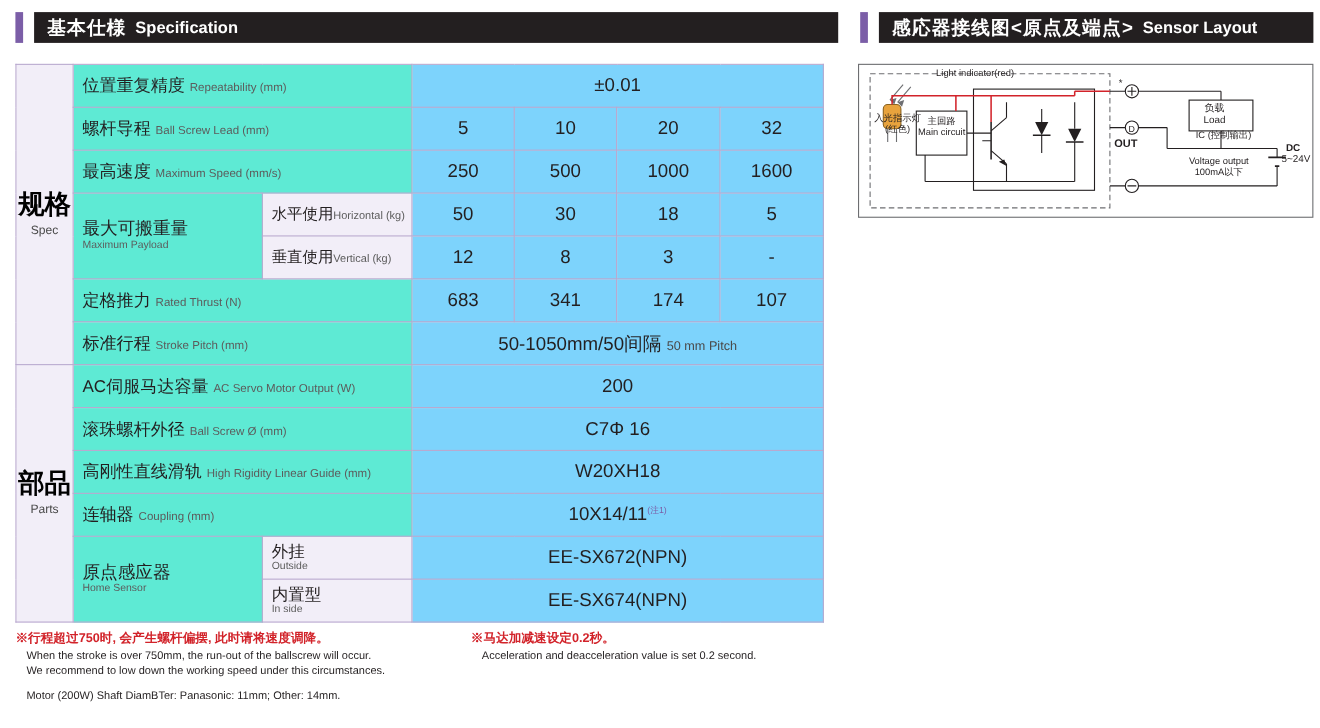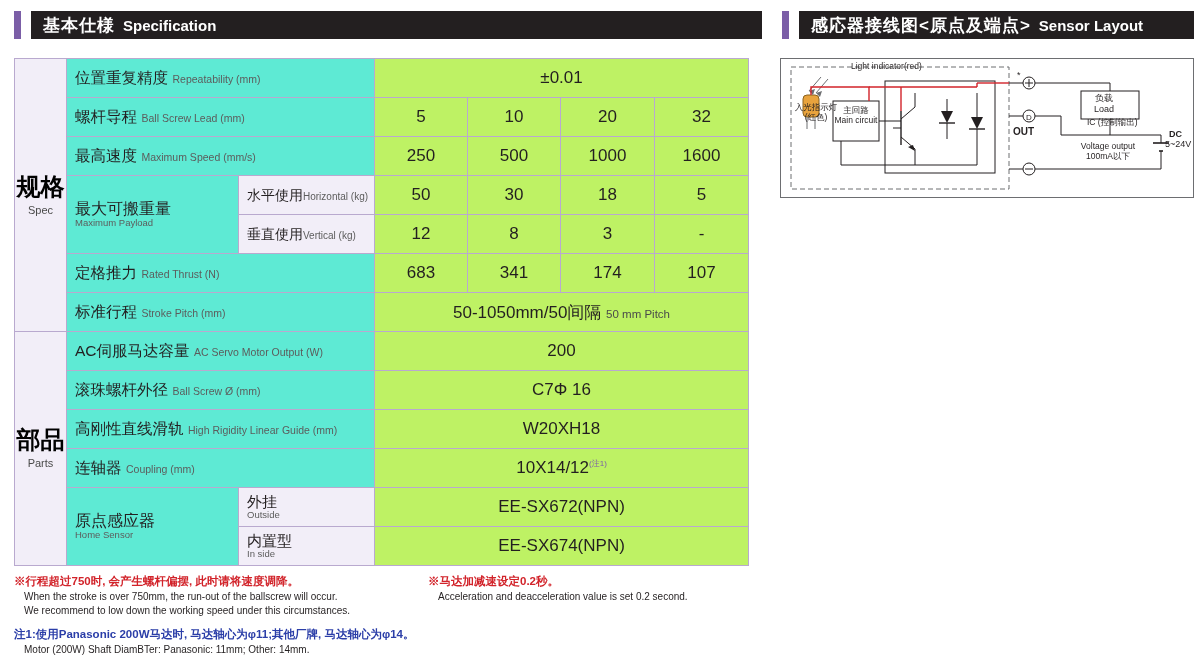--- a/index.html
+++ b/index.html
@@ -56,21 +56,21 @@
     left: 14px; top: 58px;
     width: 734px;
     border-collapse: collapse;
     table-layout: fixed;
   }
   .spec-table td {
     border: 1px solid #b9a9cf;
     padding: 0 8px;
     height: 39px;
     vertical-align: middle;
-    background: #bef264;
+    background: #7dd3fc;
   }
   .spec-table td.lbl {
     background: #5eead4;
     white-space: nowrap;
   }
   .lbl .cn { font-size: 15.5px; color: #231f20; }
   .lbl .en { font-size: 10.5px; color: #5c5c5c; }
   .lbl .cn.big { font-size: 16px; }
   .val {
     text-align: center;
@@ -285,21 +285,21 @@
         </td>
         <td class="val" colspan="4">W20XH18</td>
       </tr>
 
       <tr>
         <td class="lbl" colspan="2">
           <span class="cn">连轴器</span>
           <span class="en">Coupling (mm)</span>
         </td>
         <td class="val" colspan="4">
-          <span>10X14/12</span><span class="sup">(注1)</span>
+          <span>10X14/11</span><span class="sup">(注1)</span>
         </td>
       </tr>
 
       <tr>
         <td class="lbl two-line" rowspan="2">
           <span class="cn big">原点感应器</span>
           <span class="en">Home Sensor</span>
         </td>
         <td class="sublbl two-line">
           <span class="cn">外挂</span>
@@ -322,21 +322,20 @@
     <div class="note-col-left">
       <div class="note-red-title">※行程超过750时, 会产生螺杆偏摆, 此时请将速度调降。</div>
       <div class="note-sub">When the stroke is over 750mm, the run-out of the ballscrew will occur.</div>
       <div class="note-sub">We recommend to low down the working speed under this circumstances.</div>
     </div>
     <div class="note-col-right">
       <div class="note-red-title">※马达加减速设定0.2秒。</div>
       <div class="note-sub">Acceleration and deacceleration value is set 0.2 second.</div>
     </div>
     <div class="note-bottom">
-      <div class="note-blue-title">注1:使用Panasonic 200W马达时, 马达轴心为φ11;其他厂牌, 马达轴心为φ14。</div>
       <div class="note-sub">Motor (200W) Shaft DiamBTer: Panasonic: 11mm; Other: 14mm.</div>
     </div>
   </div>
 
   <div class="sensor-box">
     <svg class="sensor-svg" width="414" height="140" viewBox="0 0 414 140">
 
       <rect x="10" y="8" width="218" height="122" fill="none" stroke="#6d6e71" stroke-width="1" stroke-dasharray="5,3"></rect>
 
       <rect x="22" y="36" width="16" height="22" rx="4" fill="#e8a33d" stroke="#8a6320" stroke-width="1"></rect>

